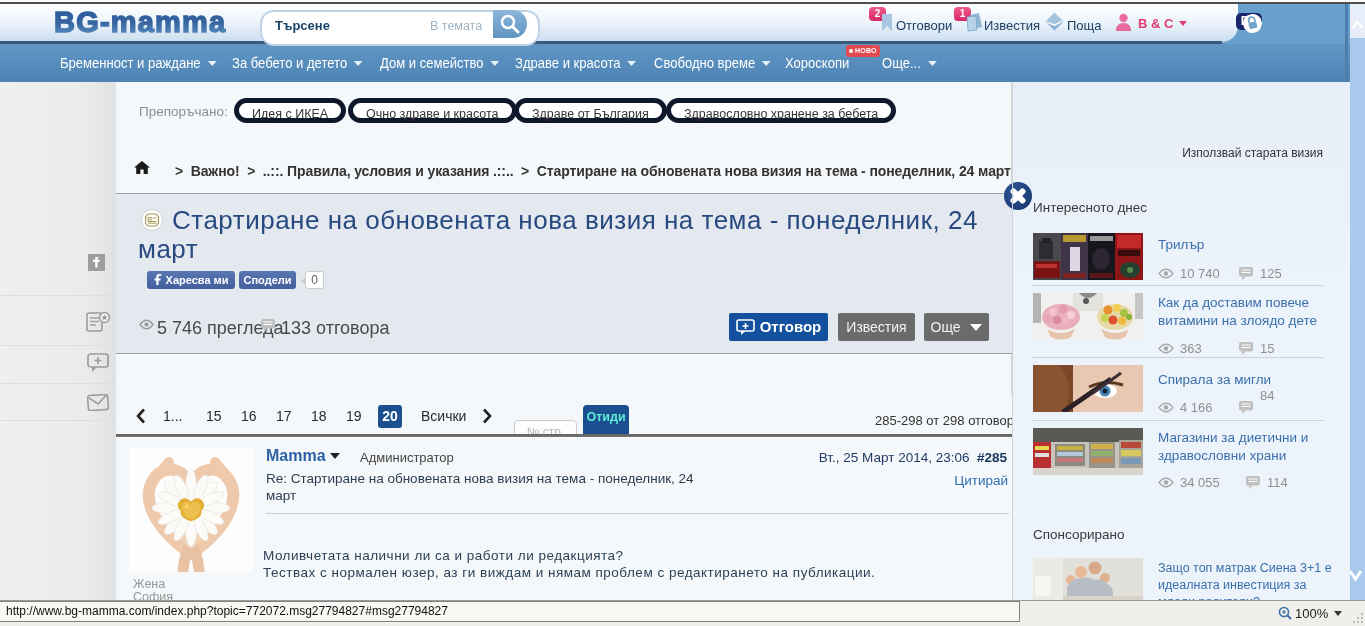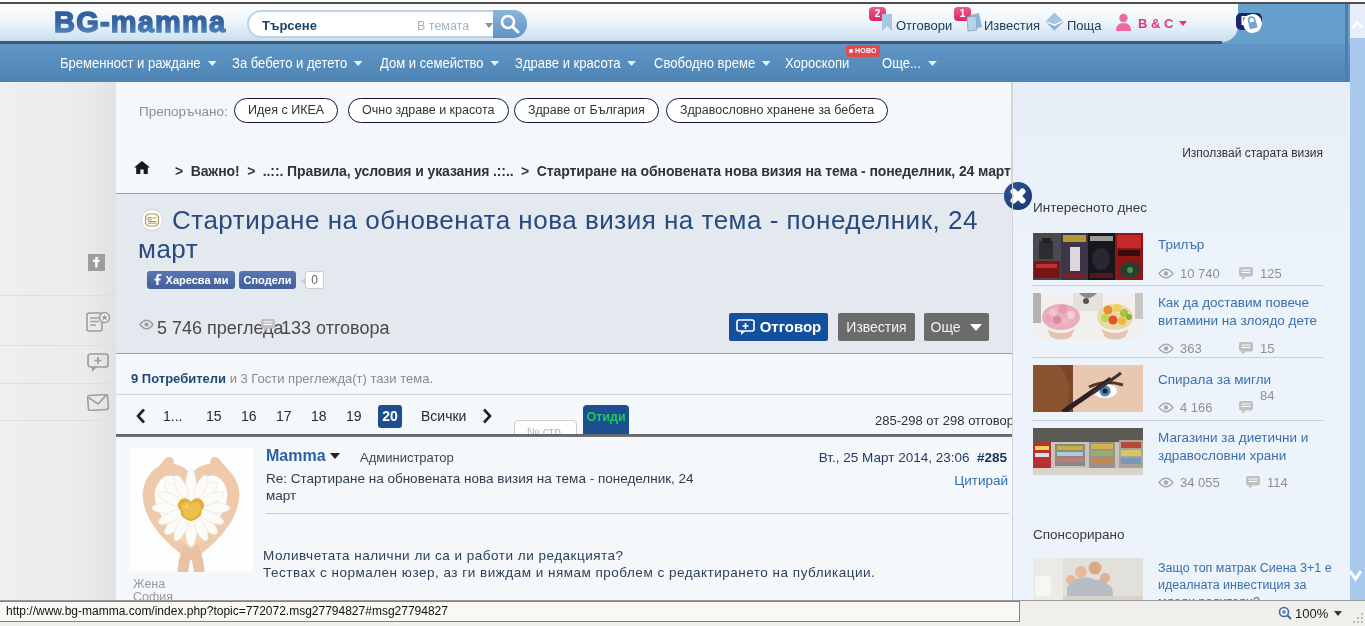--- a/index.html
+++ b/index.html
@@ -17,21 +17,21 @@
   background:linear-gradient(#ffffff, #eef5fb 45%, #d4e4f2 85%, #c8dcee);
   border-bottom-right-radius:16px; }
 #navdark { left:0; top:41px; width:1222px; height:3px; background:#3d5a78; }
 #nav { left:0; top:44px; width:1365px; height:38px; background:linear-gradient(#6196c5, #538ab9 70%, #4e84b4); }
 .navitem { position:absolute; top:54px; color:#fff; font-size:15px; white-space:nowrap; transform:scaleX(0.87); transform-origin:0 0; }
 .navarr { display:inline-block; width:0; height:0; border-left:5px solid transparent; border-right:5px solid transparent; border-top:5px solid #e8f0f8; margin-left:8px; vertical-align:middle; margin-bottom:2px;}
 #novo { left:846px; top:45px; height:12px; background:#e34a50; border-radius:3px; color:#fff; font-size:7px; font-weight:bold; padding:2px 3px 0 9px; letter-spacing:.2px;}
 #novo:before { content:""; position:absolute; left:2.5px; top:3.5px; width:4px; height:4px; border-radius:50%; background:#fff; }
 
 
-#search { left:247px; top:10px; width:280px; height:28px; background:#fff; border:2px solid #bdd3e7; border-radius:14px; }
+#search { left:260px; top:10px; width:280px; height:36px; background:#fff; border:2px solid #bdd3e7; border-radius:14px; }
 #search .q { position:absolute; left:13px; top:6px; font-size:13px; font-weight:bold; color:#1c4468; }
 #search .scope { position:absolute; left:168px; top:7px; font-size:12.5px; color:#9db4c6; }
 #search .sarr { position:absolute; left:236px; top:11px; width:0; height:0; border-left:4.5px solid transparent; border-right:4.5px solid transparent; border-top:5.5px solid #7f98ad; }
 #sbtn { left:493px; top:10px; width:34px; height:28px; border-radius:0 14px 14px 0; background:linear-gradient(#8cb6da, #5f94c2); }
 
 
 .hrtext { position:absolute; top:18px; font-size:13px; color:#1c3e63; }
 .badge { position:absolute; top:7px; height:14px; min-width:17px; background:linear-gradient(#ef5b8b,#d62767); border-radius:4px; color:#fff; font-size:10px; font-weight:bold; text-align:center; line-height:14px; padding:0 4px; }
 .pinktext { color:#e13a74; font-weight:bold; font-size:13px; }
 #debox { left:1196px; top:13px; width:26px; height:17px; background:#18256b; border-radius:5px; color:#fff; font-weight:bold; font-size:12px; text-align:center; line-height:17px;margin-left:40px; }
@@ -42,21 +42,21 @@
 #sbtop { left:1350px; top:4px; width:15px; height:34px; background:#e7edf9; }
 
 
 #leftgutter { left:0; top:82px; width:116px; height:518px; background:linear-gradient(90deg,#efeff1,#eaebed 75%,#e0e1e3); }
 .lgsep { position:absolute; left:0; width:116px; height:1px; background:#dedede; }
 #card { left:116px; top:82px; width:896px; height:518px; background:#f5f8fa; border-right:1px solid #d5d8db; }
 #sidebar { left:1013px; top:82px; width:337px; height:518px; background:linear-gradient(#e7eef8,#edf3fa 40%); }
 
 
 #rec { left:139px; top:104px; font-size:13.5px; color:#8a9099; }
-.tag { position:absolute; top:98px; height:25px; border:1px solid #0f172a; border-radius:13px; background:#fff; color:#333; font-size:12.5px; line-height:23px; padding:0 13px; white-space:nowrap; }
+.tag { position:absolute; top:98px; height:25px; border:5px solid #0f172a; border-radius:13px; background:#fff; color:#333; font-size:12.5px; line-height:23px; padding:0 13px; white-space:nowrap; }
 
 
 #crumb { left:155px; top:163px; font-size:14px; font-weight:bold; letter-spacing:-0.1px; color:#333; white-space:nowrap;margin-left:20px; }
 
 
 #tpanel { left:116px; top:193px; width:896px; height:161px; background:#e4e8ef; border-top:1px solid #9ba1ab; border-bottom:1px solid #9ba1ab; }
 #ticon { left:141px; top:209px; width:22px; height:22px; background:#fff; border:1px solid #cdd1d7; border-radius:50%; }
 #title { left:138px; top:206px; width:850px; font-size:26px; line-height:29px; letter-spacing:0.5px; color:#284a80; text-indent:34px; }
 .fbbtn { position:absolute; top:271px; height:18px; background:linear-gradient(#5876b2,#44609c); border-radius:3px; color:#fff; font-size:11px; font-weight:bold; line-height:18px; text-align:center; white-space:nowrap; }
 #fbcount { left:305px; top:271px; width:19px; height:18px; background:#fff; border:1px solid #ccc; border-radius:3px; color:#666; font-size:12px; text-align:center; line-height:16px; }
@@ -67,21 +67,21 @@
 
 
 #users { left:116px; top:355px; width:896px; height:40px; background:#f5f8fa; border-bottom:1px solid #d3d7db; font-size:13px; color:#8a8a8a; }
 #users b { color:#1c4976; }
 
 
 #pager { left:116px; top:395px; width:896px; height:41px; background:#f5f8fa; border-bottom:2px solid #686868; overflow:hidden; }
 .pg { position:absolute; top:13px; font-size:14px; color:#2a2a2a; }
 #pg20 { left:262px; top:10px; width:24px; height:23px; background:#1c4f8f; border-radius:3px; color:#fff; font-weight:bold; font-size:14px; text-align:center; line-height:23px; }
 #pginput { left:398px; top:25px; width:63px; height:43px; border:1px solid #ccc; border-radius:4px; background:#fdfdfd; color:#b9b9b9; font-size:12px; line-height:23px; text-align:center; }
-#pgbtn { left:467px; top:10px; width:46px; height:41px; background:#1c4f8f; border-radius:4px; color:#22c55e; font-weight:bold; font-size:12.5px; text-align:center; line-height:25px; }
+#pgbtn { left:467px; top:10px; width:46px; height:41px; background:#1c4f8f; border-radius:4px; color:#5eead4; font-weight:bold; font-size:12.5px; text-align:center; line-height:25px; }
 #pgcount { left:759px; top:18px; width:200px; font-size:13px; color:#333; white-space:nowrap; }
 
 
 #post { left:116px; top:436px; width:896px; height:164px; background:#f5f8fa; border-top:1px solid #777; }
 #avatar { left:129px; top:448px; width:124px; height:124px; background:#fff; }
 .avlabel { position:absolute; left:133px; font-size:12.5px; color:#999; }
 #pmamma { left:266px; top:447px; font-size:16px; font-weight:bold; color:#2a5fa5; }
 #padmin { left:360px; top:450px; font-size:13px; color:#444; }
 #pdate { left:700px; top:450px; width:307px; text-align:right; font-size:13.5px; color:#223c66; }
 #pquote { left:700px; top:473px; width:308px; text-align:right; font-size:13.5px; color:#2f6db5; }
@@ -262,23 +262,20 @@
   <div class="stat" style="left:281px;">133 отговора</div>
 
   <div class="abs" id="btnreply"><svg width="20" height="16" viewBox="0 0 20 16" style="vertical-align:-3px; margin-right:4px;">
         <rect x="1" y="1" width="17" height="11" rx="2" fill="none" stroke="#fff" stroke-width="1.6"></rect>
         <path d="M5 12 v4 l4.5-4 z" fill="#fff"></path>
         <path d="M9.5 4 v6 M6.5 7 h6" stroke="#fff" stroke-width="1.6"></path>
       </svg>Отговор</div>
   <div class="btngray" style="left:838px; width:77px;">Известия</div>
   <div class="btngray" style="left:924px; width:65px;">Още <span style="display:inline-block;width:0;height:0;border-left:6px solid transparent;border-right:6px solid transparent;border-top:7px solid #fff;vertical-align:1px;margin-left:6px;"></span></div>
 
-  <div class="abs" id="users">
-      <div style="margin:16px 0 0 15px;"><b>9 Потребители</b> и 3 Гости преглежда(т) тази тема.</div>
-    </div>
 
   <div class="abs" id="pager">
     <svg class="abs" style="left:20px; top:13px;" width="10" height="16" viewBox="0 0 10 16">
         <path d="M8 1.5 L2 8 L8 14.5" fill="none" stroke="#222" stroke-width="2.6"></path>
       </svg>
     <div class="pg" style="left:47px;">1...</div>
     <div class="pg" style="left:90px;">15</div>
     <div class="pg" style="left:125px;">16</div>
     <div class="pg" style="left:160px;">17</div>
     <div class="pg" style="left:195px;">18</div>

